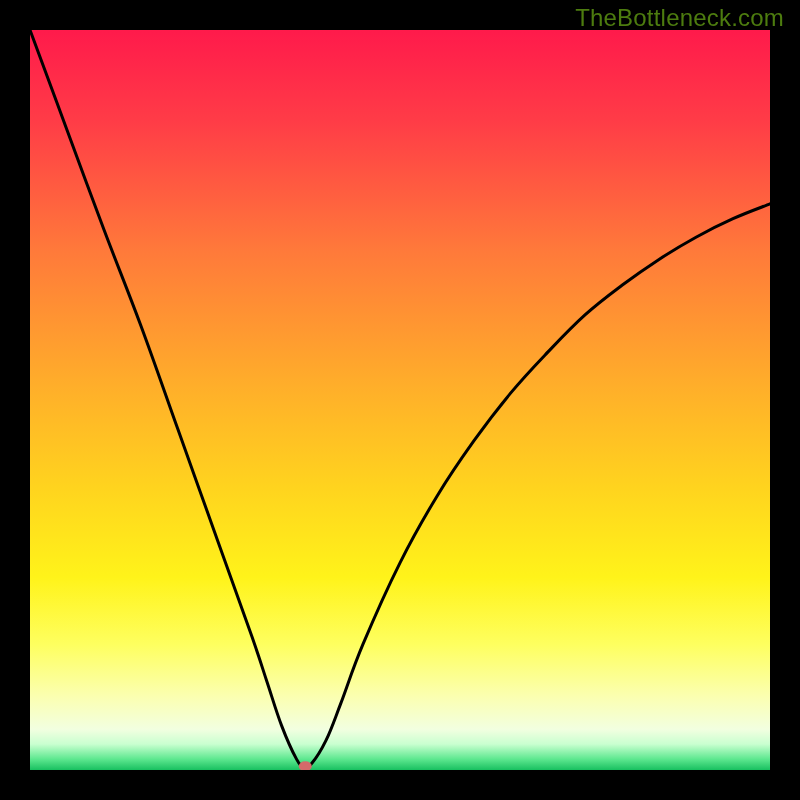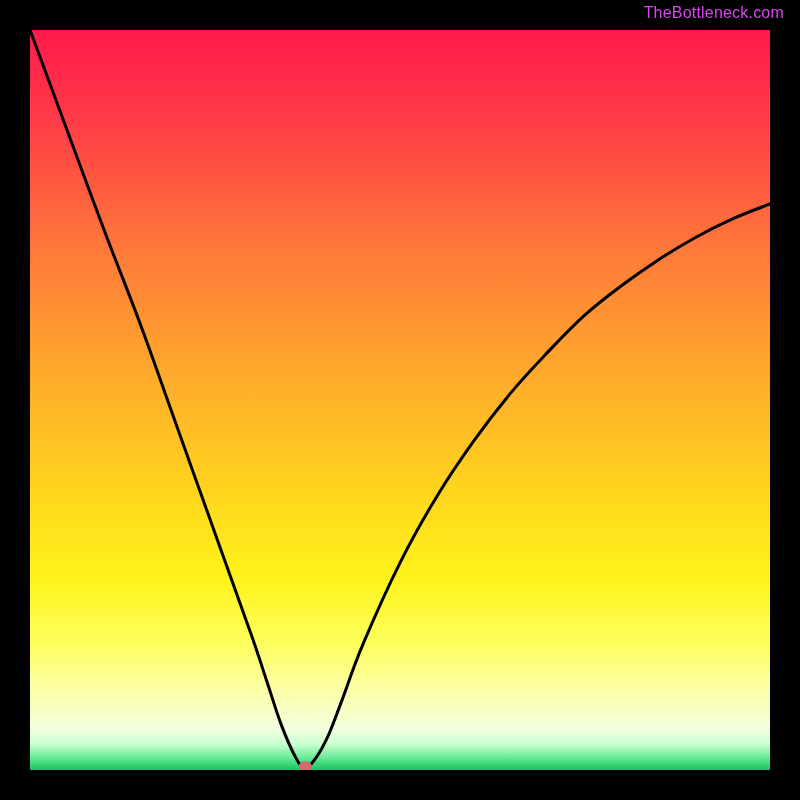--- a/index.html
+++ b/index.html
@@ -16,22 +16,22 @@
     left: 0;
     top: 0;
     width: 800px;
     height: 800px;
     background: #000;
   }
   .watermark {
     position: absolute;
     top: 4px;
     right: 16px;
-    color: #d946ef;
-    font-size: 16px;
+    color: #4d7c0f;
+    font-size: 24px;
     font-weight: 500;
     letter-spacing: 0.2px;
     user-select: none;
   }
   svg.plot {
     position: absolute;
     left: 30px;
     top: 30px;
     width: 740px;
     height: 740px;

